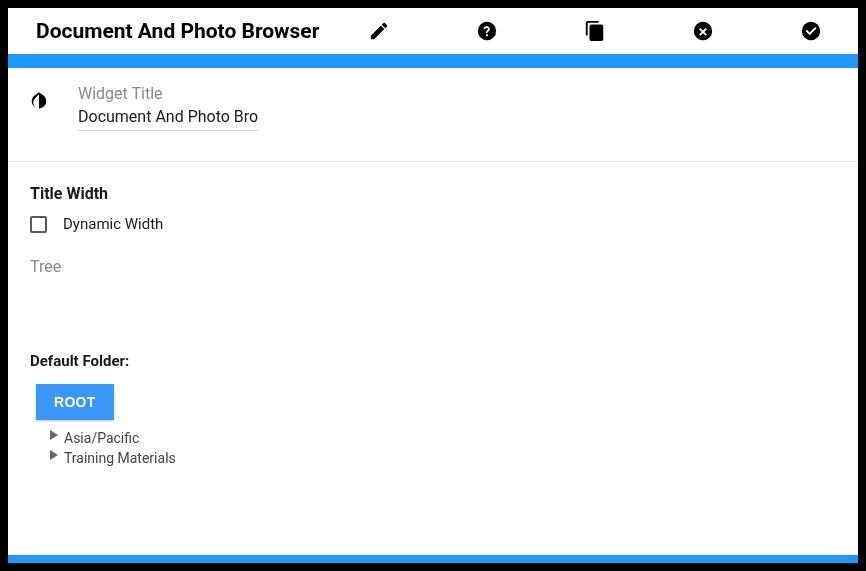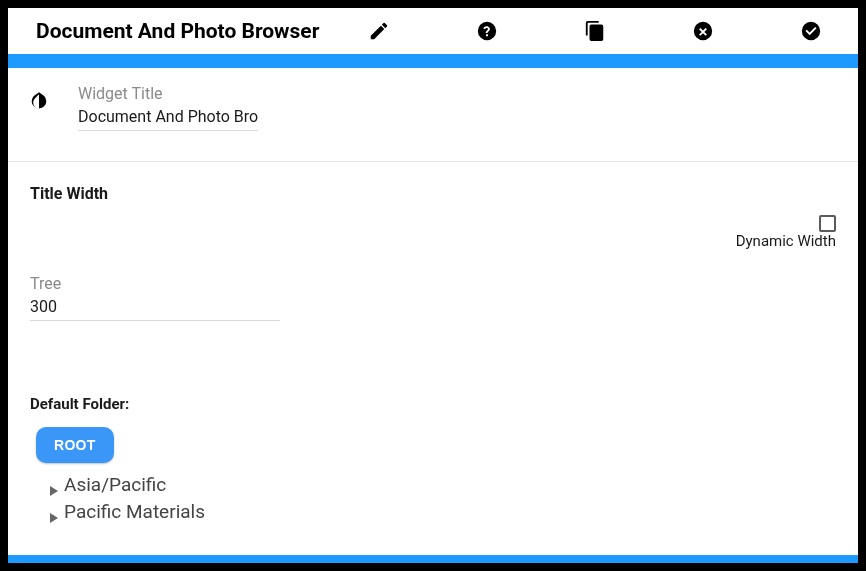--- a/index.html
+++ b/index.html
@@ -15,29 +15,29 @@
 .bluebar.bottom { height: 8px; margin-top: auto; }
 .content { flex: 1; overflow: auto; }
 .section1 { display: flex; padding: 16px 22px 30px 22px; border-bottom: 1px solid #e6e6e6; }
 .water-icon { width: 22px; flex: 0 0 22px; margin-top: 8px; }
 .water-icon svg { width: 18px; height: 18px; fill: #000; }
 .field-wrap { margin-left: 26px; width: 180px; }
 .field-label { font-size: 16px; color: #8a8a8a; margin-bottom: 2px; }
 .field-input { width: 100%; border: none; border-bottom: 1px solid #d9d9d9; font-size: 16px; color: #1a1a1a; padding: 2px 0 4px 0; outline: none; font-family: inherit; }
 .section2 { padding: 22px 22px 10px 22px; }
 .tree-width-title { font-size: 16px; font-weight: 700; color: #1a1a1a; margin-bottom: 12px; }
-.check-row { display: flex; align-items: flex-end; margin-bottom: 24px; flex-direction: column; }
+.check-row { display: flex; align-items: flex-end; margin-bottom: 24px; }
 .checkbox { width: 17px; height: 17px; border: 2px solid #5a5a5a; border-radius: 2px; cursor: pointer; }
 .check-label { margin-left: 16px; font-size: 15px; color: #1a1a1a; }
 .width-field { width: 250px; }
 .section3 { padding: 28px 22px 20px 22px; }
 .default-label { font-size: 15px; font-weight: 700; color: #1a1a1a; margin-bottom: 14px; margin-top: 36px; }
-.root-btn { background: #3a97f7; color: #fff; font-weight: 700; font-size: 14px; letter-spacing: 0.3px; border: none; padding: 10px 18px; border-radius: 10px; cursor: pointer; box-shadow: 0 1px 2px rgba(0,0,0,0.25); margin-left: 6px; }
+.root-btn { background: #3a97f7; color: #fff; font-weight: 700; font-size: 14px; letter-spacing: 0.3px; border: none; padding: 10px 18px; border-radius: 0; cursor: pointer; box-shadow: 0 1px 2px rgba(0,0,0,0.25); margin-left: 6px; }
 .tree { margin-top: 8px; margin-left: 20px; }
-.tree-item { display: flex; align-items: flex-end; font-size: 19px; color: #444; padding: 2px 0; cursor: pointer; }
+.tree-item { display: flex; align-items: flex-start; font-size: 14px; color: #444; padding: 2px 0; cursor: pointer; }
 .tri { width: 0; height: 0; border-top: 5px solid transparent; border-bottom: 5px solid transparent; border-left: 8px solid #666; margin-right: 6px; }
 </style>
 </head>
 <body>
 
 <div class="frame">
 
   <div class="toolbar">
     <div class="toolbar-title">Document And Photo Browser</div>
     <div class="toolbar-spacer"></div>
@@ -87,35 +87,34 @@
     </div>
 
     <div class="section2">
       <div class="tree-width-title">Title Width</div>
       <div class="check-row">
         <div class="checkbox"></div>
         <div class="check-label">Dynamic Width</div>
       </div>
       <div class="width-field">
         <div class="field-label">Tree</div>
-        <input class="field-input" type="text" value="300" style="">
       </div>
     </div>
 
     <div class="section3">
       <div class="default-label">Default Folder:</div>
       <button class="root-btn">ROOT</button>
       <div class="tree">
         <div class="tree-item">
           <div class="tri"></div>
           <span>Asia/Pacific</span>
         </div>
         <div class="tree-item">
           <div class="tri"></div>
-          <span>Pacific Materials</span>
+          <span>Training Materials</span>
         </div>
       </div>
     </div>
 
   </div>
 
   <div class="bluebar bottom"></div>
 </div>
 
 </body></html>

